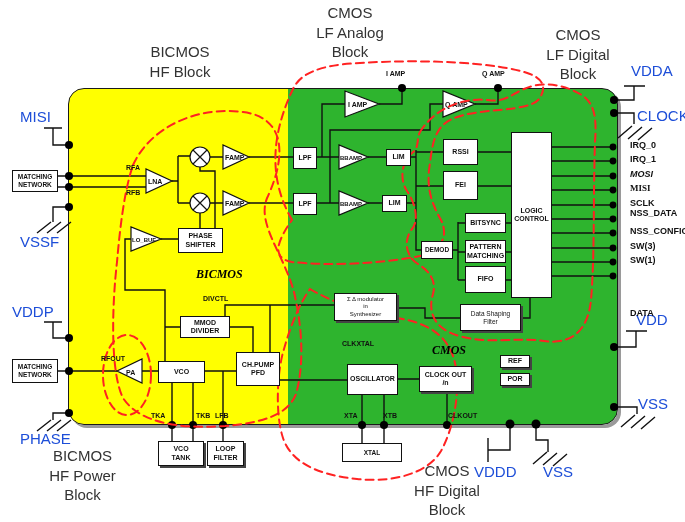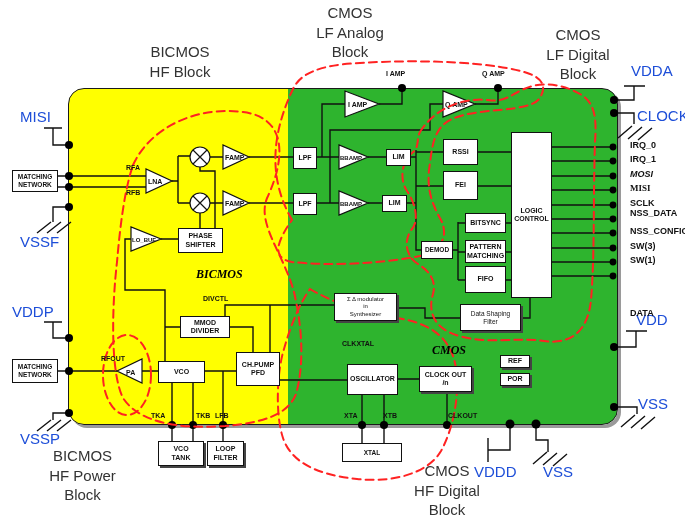--- a/index.html
+++ b/index.html
@@ -204,21 +204,21 @@
   <div class="title" style="left:25px;top:446px;width:115px;">BICMOS
 HF Power
 Block</div>
   <div class="title" style="left:388px;top:461px;width:118px;">CMOS
 HF Digital
 Block</div>
 
   <div class="pwr" style="left:20px;top:108px;">MISI</div>
   <div class="pwr" style="left:20px;top:233px;">VSSF</div>
   <div class="pwr" style="left:12px;top:303px;">VDDP</div>
-  <div class="pwr" style="left:20px;top:430px;">VSSP</div>
+  <div class="pwr" style="left:20px;top:430px;">PHASE</div>
   <div class="pwr" style="left:631px;top:62px;">VDDA</div>
   <div class="pwr" style="left:637px;top:107px;">CLOCK</div>
   <div class="pwr" style="left:636px;top:311px;">VDD</div>
   <div class="pwr" style="left:638px;top:395px;">VSS</div>
   <div class="pwr" style="left:474px;top:463px;">VDDD</div>
   <div class="pwr" style="left:543px;top:463px;">VSS</div>
 
   <div class="pin" style="top:140px;">IRQ_0</div>
   <div class="pin" style="top:154px;">IRQ_1</div>
   <div class="pin" style="top:169px;font-style:italic;">MOSI</div>

